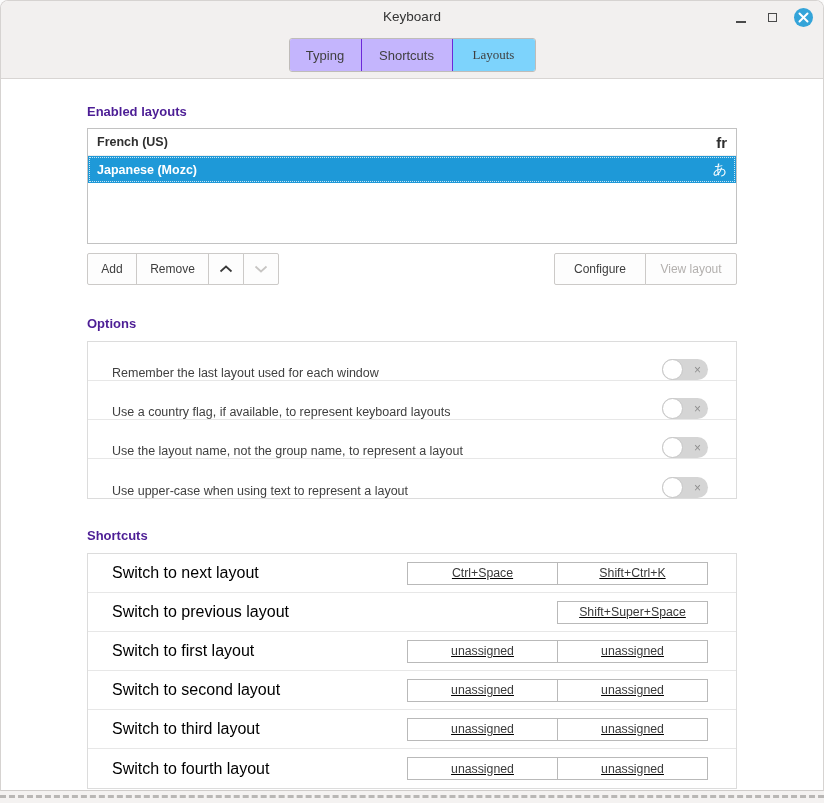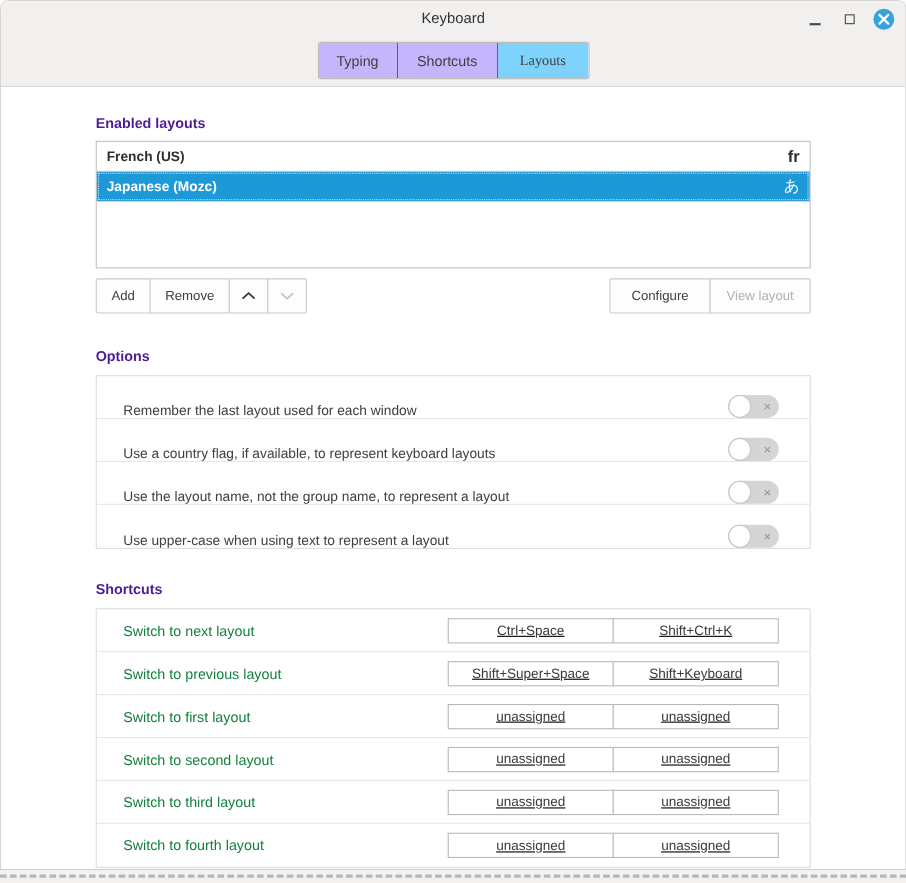--- a/index.html
+++ b/index.html
@@ -72,21 +72,21 @@
   .toggle { position:relative; width:46px; height:21px; border-radius:11px; background:#d5d5d5; }
   .toggle .knob { position:absolute; left:0; top:0; width:21px; height:21px; border-radius:50%;
                   background:#ffffff; border:1px solid #c6c6c6; }
   .toggle .xmark { position:absolute; right:7px; top:50%; transform:translateY(-52%);
                    font-size:12px; color:#8f8f8f; line-height:1; }
 
   
   .sc-row { height:39px; display:flex; align-items:center;
             padding-left:24px; padding-right:28px; border-bottom:1px solid #e7e7e7; }
   .sc-row:last-child { border-bottom:none; }
-  .sc-label { flex:1; font-size:13px; color:#15803d; }
+  .sc-label { flex:1; font-size:16px; color:#000000; }
   .kb-group { display:flex;text-decoration:underline; }
   .kb-btn { width:151px; height:23px; background:#ffffff; border:1px solid #b9b9b9;
             font-size:12.3px; color:#3a3a3a; display:flex; align-items:center; justify-content:center; }
   .kb-group .kb-btn + .kb-btn { margin-left:-1px; }
 
   
   .desktop-band { height:12px; background:#f4f2f1; position:relative; }
   .dashed-line { position:absolute; left:0; right:0; top:4px;
                  border-top:3px dashed #b9b7b5; }
 </style>
@@ -198,21 +198,20 @@
         <span class="sc-label">Switch to next layout</span>
         <div class="kb-group">
           <div class="kb-btn">Ctrl+Space</div>
           <div class="kb-btn">Shift+Ctrl+K</div>
         </div>
       </div>
       <div class="sc-row">
         <span class="sc-label">Switch to previous layout</span>
         <div class="kb-group">
           <div class="kb-btn">Shift+Super+Space</div>
-          <div class="kb-btn">Shift+Keyboard</div>
         </div>
       </div>
       <div class="sc-row">
         <span class="sc-label">Switch to first layout</span>
         <div class="kb-group">
           <div class="kb-btn">unassigned</div>
           <div class="kb-btn">unassigned</div>
         </div>
       </div>
       <div class="sc-row">

